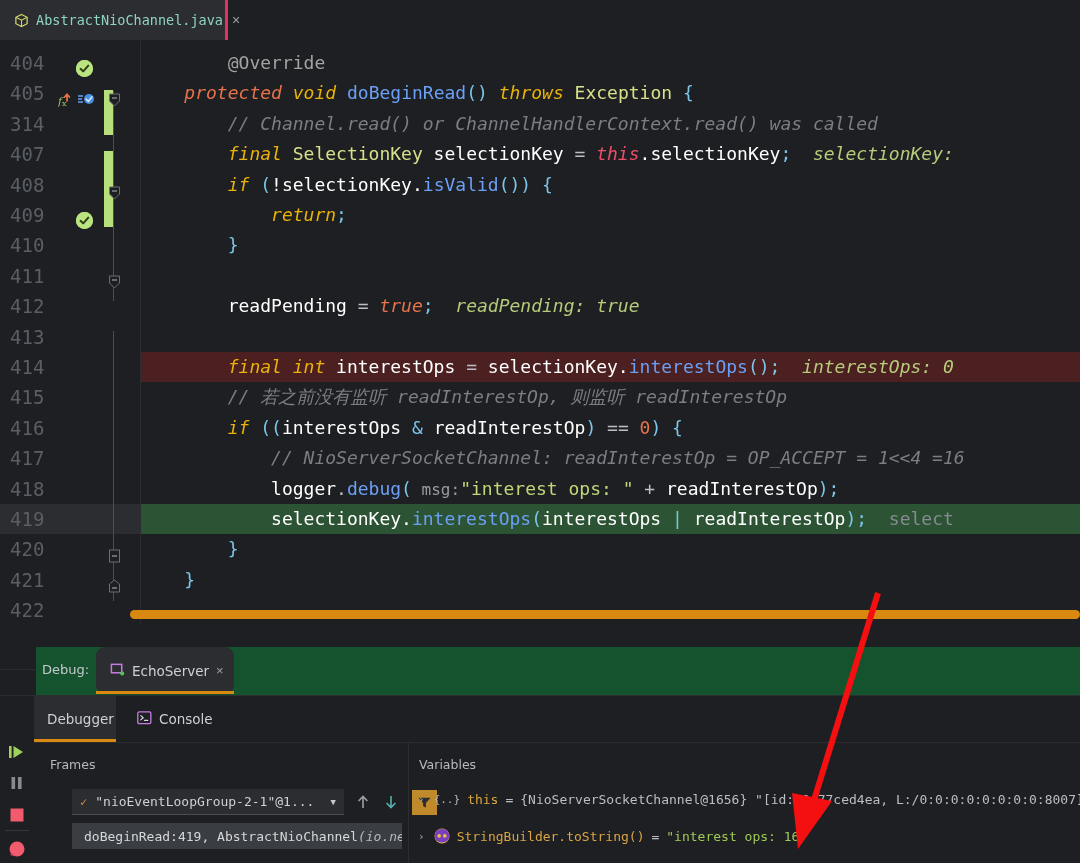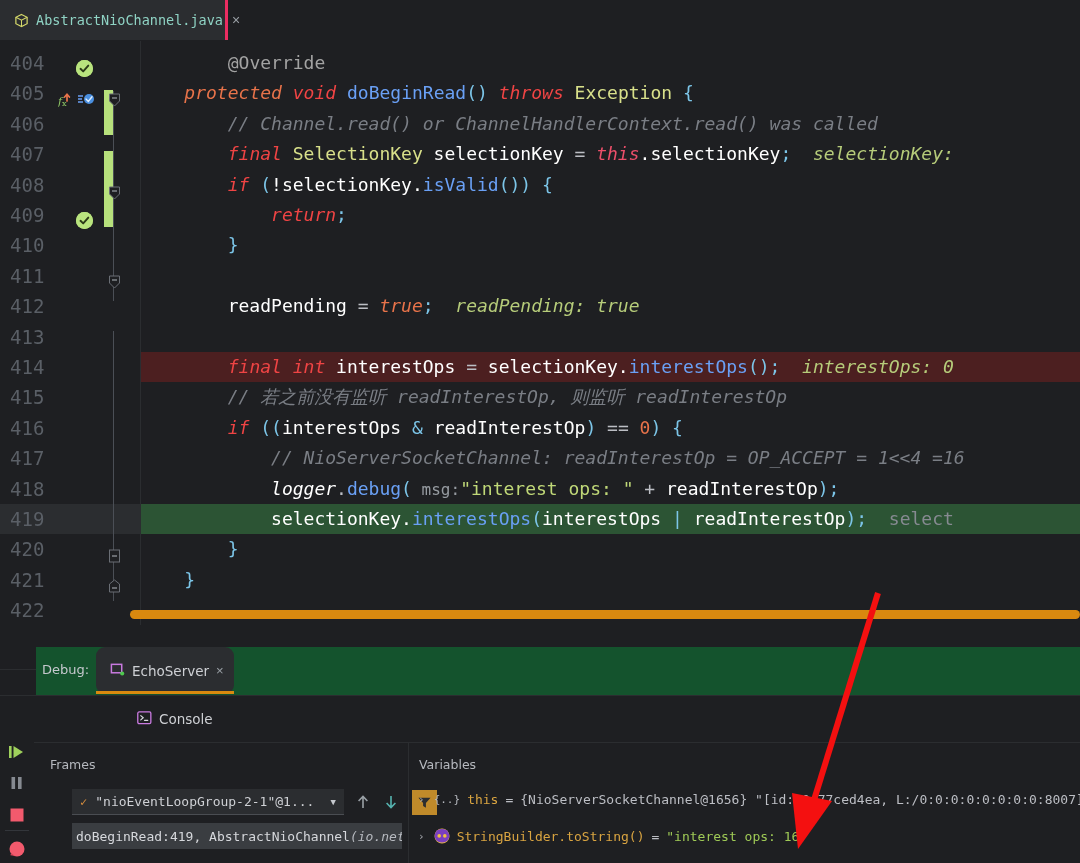--- a/index.html
+++ b/index.html
@@ -53,36 +53,36 @@
   }
   .lnum{position:absolute;left:10px;color:#5a5f66;font-size:19px;}
   .code{
     position:absolute;left:0;top:0;padding-left:30px;
     font-size:18px;letter-spacing:0px;
     font-family:"DejaVu Sans Mono","Liberation Mono",monospace;
     white-space:pre;
   }
 
   
-  .kw{color:#ef4444;font-style:italic;}
+  .kw{color:#eab308;font-style:italic;}
   .kw2{color:#e8734a;font-style:italic;}
   .typ{color:#a3a3a3;}
   .cls{color:#d8e08a;}
   .id{color:#ffffff;}
   .mth{color:#6aa0f5;}
   .str{color:#c0d878;}
   .num{color:#e8734a;}
   .cmt{color:#7a7e85;font-style:italic;}
   .punc{color:#7cc5e8;}
   .op{color:#bcbec4;}
   .this{color:#ec4f6a;font-style:italic;}
   .inline-hint{color:#b6cc7a;font-style:italic;}
   .inline-hint2{color:#868a91;}
   .param-hint{color:#969ba1;font-size:16px;}
-  .italic{font-style:italic;}
+  .italic{}
 
   
   .bp-ok{
     position:absolute;left:76px;width:17px;height:17px;border-radius:50%;
     background:#b9e47e;
   }
   .bp-ok svg{display:block;}
   .change-bar{position:absolute;left:104px;width:9px;background:#b7e07c;}
   .fold-line{position:absolute;left:113px;width:1px;background:#4b4f56;}
   .fold-box{position:absolute;left:108px;width:13px;height:13px;}
@@ -161,21 +161,21 @@
     display:flex;align-items:center;padding:0 8px;box-sizing:border-box;gap:8px;
   }
   .frames-combo-text{
     font-size:13px;color:#ced0d4;white-space:nowrap;overflow:hidden;
     font-family:"DejaVu Sans Mono","Liberation Mono",monospace;
   }
   .chk{color:#d98f3e;font-size:12px;}
   .caret{margin-left:auto;color:#c5c8cd;font-size:9px;}
   .frame-row{
     position:absolute;left:38px;top:80px;width:330px;height:26px;
-    background:#3a3d41;display:flex;align-items:center;padding-left:4px;box-sizing:border-box;
+    background:#3a3d41;display:flex;align-items:center;padding-left:12px;box-sizing:border-box;
     font-size:13px;color:#d6d8dc;white-space:nowrap;overflow:hidden;
     font-family:"DejaVu Sans Mono","Liberation Mono",monospace;
   }
   .frame-row .pkg{color:#b6b9bf;font-style:italic;}
   .up-arrow,.down-arrow{position:absolute;top:50px;width:18px;height:18px;}
   .filter-btn{
     position:absolute;left:378px;top:47px;width:25px;height:25px;background:#c08a2a;
     display:flex;align-items:center;justify-content:center;
   }
   .var-row{
@@ -214,21 +214,21 @@
 
   <div class="editor">
     <div class="gutter"></div>
     <div class="gutter-sep"></div>
 
     <div id="code-rows">
         <div class="lnum" style="position: absolute; left: 10px; top: 7px; line-height: 30.4px;">404</div>
         <div class="code" style="position: absolute; left: 141px; top: 7px; line-height: 30.4px; padding-left: 0px;"><span class="op">        </span><span class="typ">@Override</span></div>
         <div class="lnum" style="position: absolute; left: 10px; top: 37.4px; line-height: 30.4px;">405</div>
         <div class="code" style="position: absolute; left: 141px; top: 37.4px; line-height: 30.4px; padding-left: 0px;"><span class="op">    </span><span class="kw2">protected</span><span class="op"> </span><span class="kw">void</span><span class="op"> </span><span class="mth">doBeginRead</span><span class="punc">()</span><span class="op"> </span><span class="kw">throws</span><span class="op"> </span><span class="cls">Exception</span><span class="op"> </span><span class="punc">{</span></div>
-        <div class="lnum" style="position: absolute; left: 10px; top: 67.8px; line-height: 30.4px;">406</div>
+        <div class="lnum" style="position: absolute; left: 10px; top: 67.8px; line-height: 30.4px;">314</div>
         <div class="code" style="position: absolute; left: 141px; top: 67.8px; line-height: 30.4px; padding-left: 0px;"><span class="cmt">        // Channel.read() or ChannelHandlerContext.read() was called</span></div>
         <div class="lnum" style="position: absolute; left: 10px; top: 98.2px; line-height: 30.4px;">407</div>
         <div class="code" style="position: absolute; left: 141px; top: 98.2px; line-height: 30.4px; padding-left: 0px;"><span class="op">        </span><span class="kw">final</span><span class="op"> </span><span class="cls">SelectionKey</span><span class="id"> selectionKey </span><span class="op">=</span><span class="op"> </span><span class="this">this</span><span class="id">.selectionKey</span><span class="punc">;</span><span class="inline-hint">  selectionKey:</span></div>
         <div class="lnum" style="position: absolute; left: 10px; top: 128.6px; line-height: 30.4px;">408</div>
         <div class="code" style="position: absolute; left: 141px; top: 128.6px; line-height: 30.4px; padding-left: 0px;"><span class="op">        </span><span class="kw">if</span><span class="op"> </span><span class="punc">(</span><span class="id">!selectionKey.</span><span class="mth">isValid</span><span class="punc">())</span><span class="op"> </span><span class="punc">{</span></div>
         <div class="lnum" style="position: absolute; left: 10px; top: 159px; line-height: 30.4px;">409</div>
         <div class="code" style="position: absolute; left: 141px; top: 159px; line-height: 30.4px; padding-left: 0px;"><span class="op">            </span><span class="kw">return</span><span class="punc">;</span></div>
         <div class="lnum" style="position: absolute; left: 10px; top: 189.4px; line-height: 30.4px;">410</div>
         <div class="code" style="position: absolute; left: 141px; top: 189.4px; line-height: 30.4px; padding-left: 0px;"><span class="op">        </span><span class="punc">}</span></div>
         <div class="lnum" style="position: absolute; left: 10px; top: 219.8px; line-height: 30.4px;">411</div>
@@ -375,20 +375,23 @@
     <div class="rail-div" style="top:135px;"></div>
     <div class="rail-btn" style="top:144px;">
       <svg width="20" height="20" viewBox="0 0 20 20">
         <circle cx="10" cy="10" r="7.5" fill="#f25a6d"></circle>
         <path d="M4 14 L8 17 L3.4 16.2 Z" fill="#d14357"></path>
       </svg>
     </div>
   </div>
 
   <div class="dbg-toolbar">
+    <div class="dbg-subtab active" style="left:34px;width:82px;">
+      <span class="dbg-subtab-label">Debugger</span>
+    </div>
     <div class="dbg-subtab" style="left:124px;">
       <span>
         <svg width="15" height="14" viewBox="0 0 16 15">
           <rect x="0.8" y="1" width="14" height="12.5" rx="1.5" fill="none" stroke="#c97ae0" stroke-width="1.4"></rect>
           <path d="M4 5 L6.6 7.3 L4 9.5" fill="none" stroke="#d8dadf" stroke-width="1.3" stroke-linecap="round"></path>
           <path d="M8 10 L11.5 10" stroke="#d8dadf" stroke-width="1.3" stroke-linecap="round"></path>
         </svg>
       </span>
       <span class="dbg-subtab-label">Console</span>
     </div>

